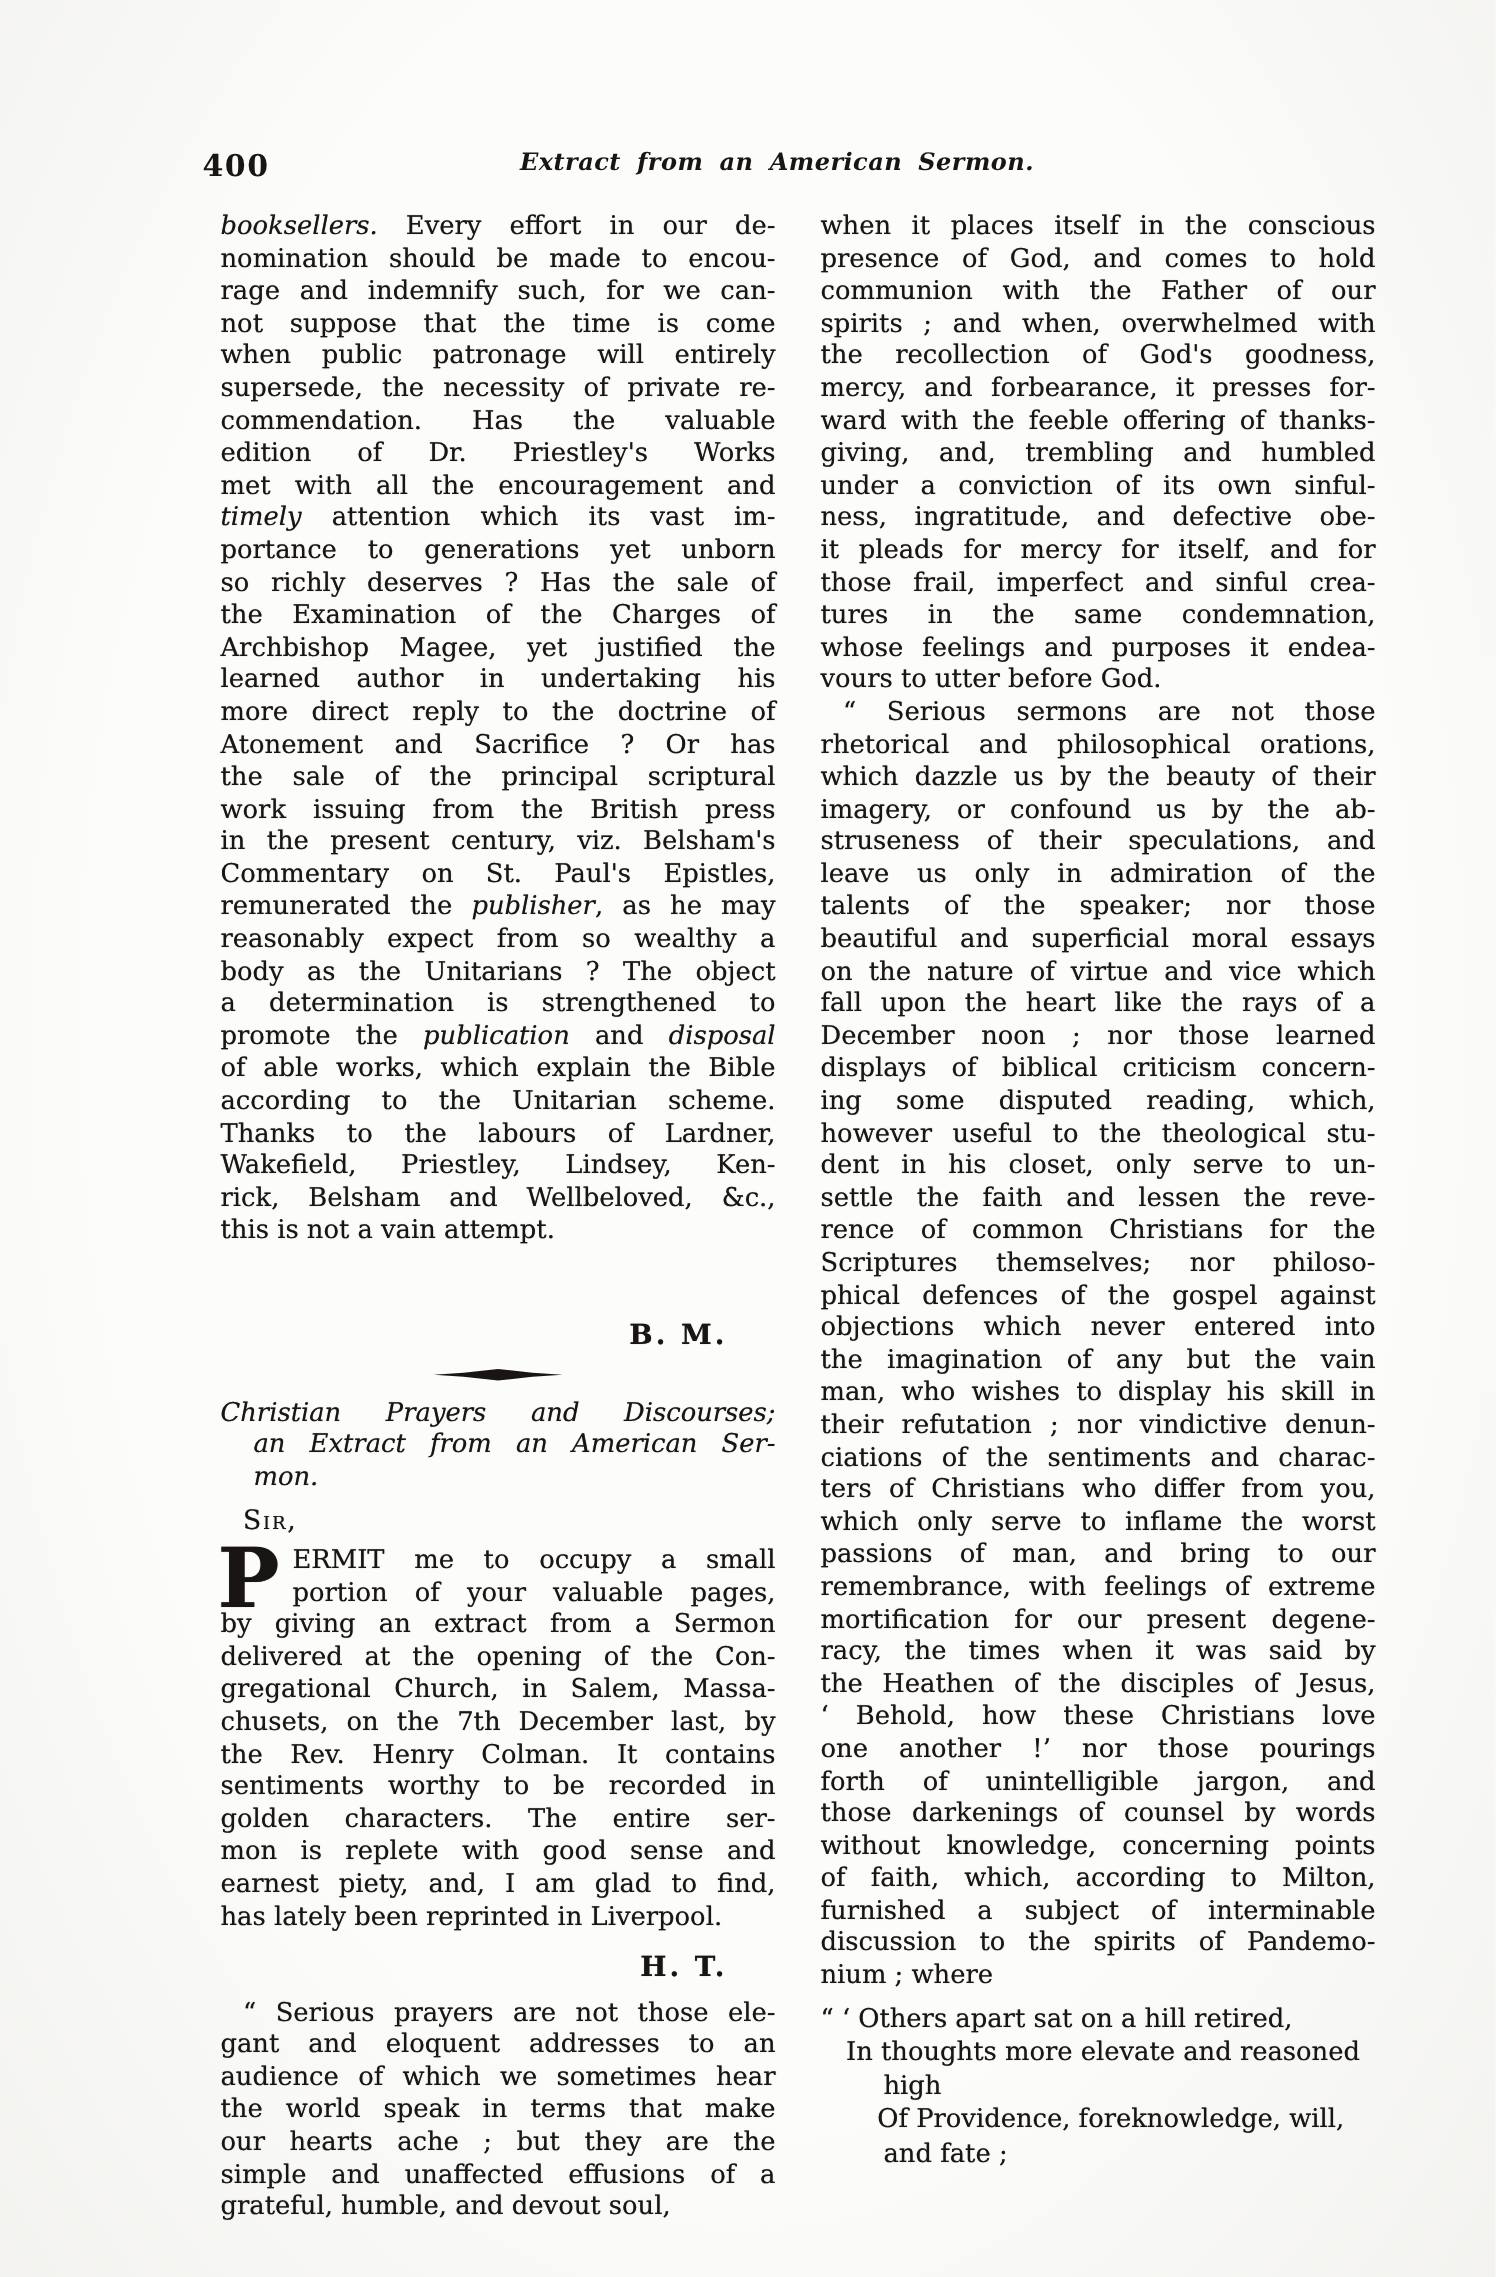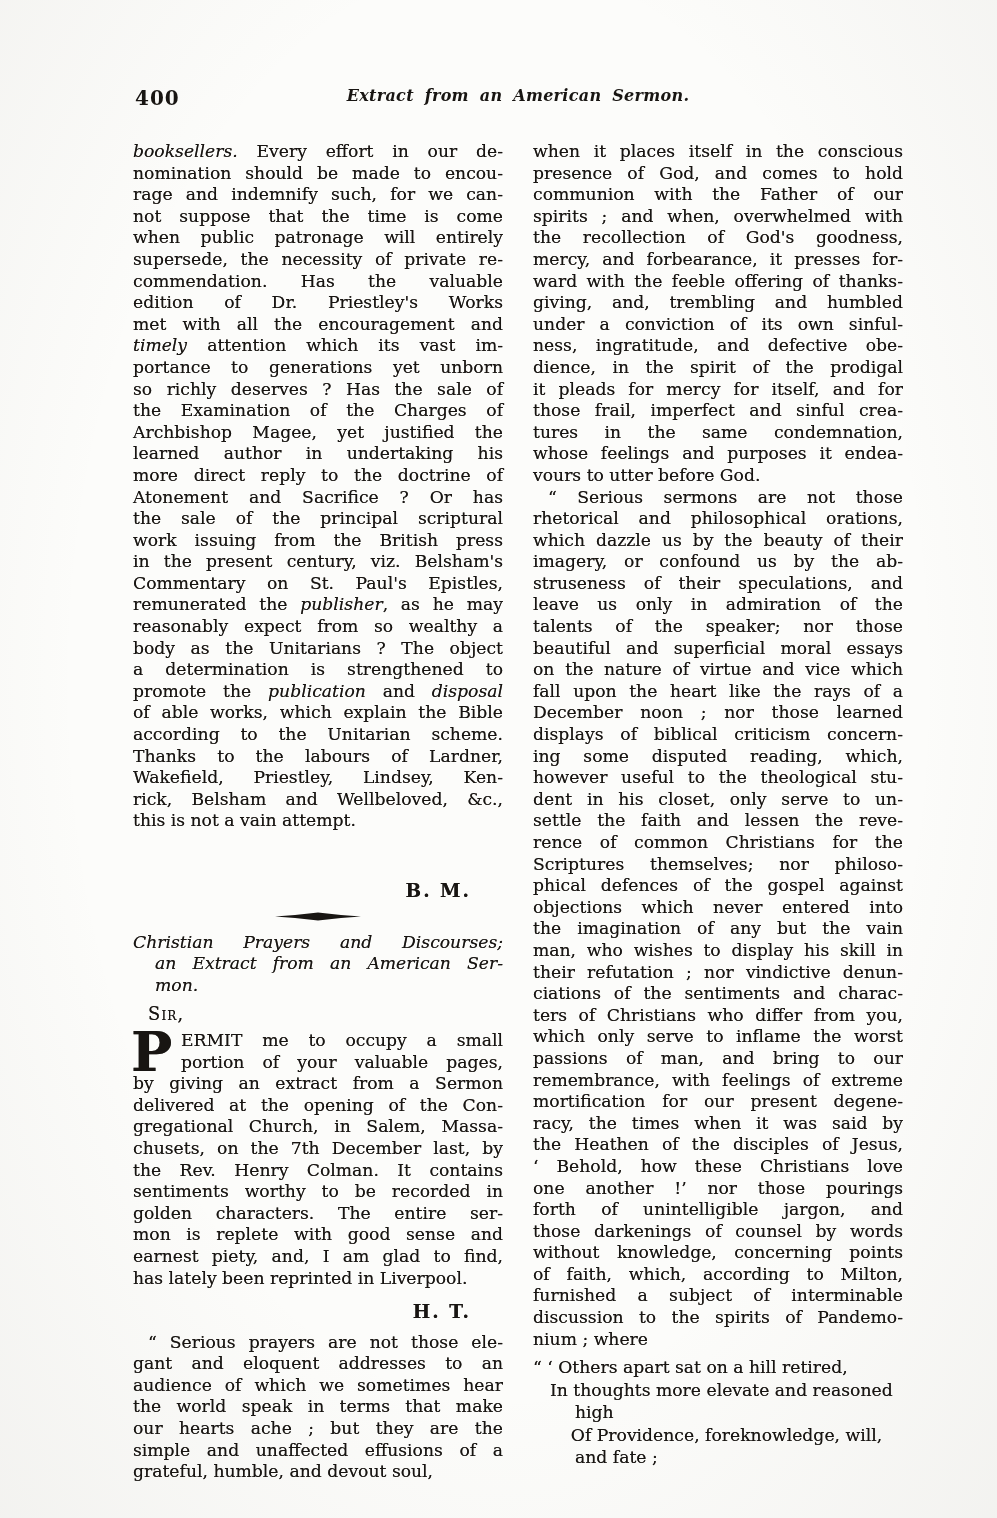--- a/index.html
+++ b/index.html
@@ -11,34 +11,34 @@
     overflow: hidden;
     position: relative;
   }
   .page {
     position: absolute; inset: 0;
     background:
       radial-gradient(ellipse at 50% 45%, rgba(255,255,255,0) 60%, rgba(120,115,105,0.07) 100%),
       #fcfcfa;
   }
   .running-header {
-    position: absolute; top: 86px; left: 133px; width: 770px;
+    position: absolute; top: 98px; left: 133px; width: 770px;
     text-align: center;
   }
   .page-number {
     position: absolute; left: 2px; top: 0;
     font-weight: bold; font-size: 20px; letter-spacing: 1px;
     font-style: normal;
   }
   .running-title {
     font-weight: bold; font-style: italic; font-size: 16px;
     word-spacing: 5px; letter-spacing: 0.3px;
   }
   .columns {
-    position: absolute; top: 141px; left: 133px; width: 770px;
+    position: absolute; top: 141px; left: 147px; width: 770px;
     display: flex; gap: 30px;
   }
   .col { width: 376px; font-size: 17.2px; line-height: 21.6px; 
          text-shadow: 0 0 0.5px rgba(20,16,12,0.65); }
   .line { min-height: 21.6px; }
   .jlines .line { text-align: justify; text-align-last: justify; }
   .jlines .line:last-child { text-align-last: left; }
   .plain .line { text-align: left; text-align-last: auto; }
   .sig { text-align: right; padding-right: 32px; font-size: 18.5px;
          font-weight: bold; letter-spacing: 2px; margin-top: 48px; }
@@ -157,21 +157,20 @@
           <div class="line">when it places itself in the conscious</div>
           <div class="line">presence of God, and comes to hold</div>
           <div class="line">communion with the Father of our</div>
           <div class="line">spirits ; and when, overwhelmed with</div>
           <div class="line">the recollection of God's goodness,</div>
           <div class="line">mercy, and forbearance, it presses for-</div>
           <div class="line">ward with the feeble offering of thanks-</div>
           <div class="line">giving, and, trembling and humbled</div>
           <div class="line">under a conviction of its own sinful-</div>
           <div class="line">ness, ingratitude, and defective obe-</div>
-          <div class="line">dience, in the spirit of the prodigal</div>
           <div class="line">it pleads for mercy for itself, and for</div>
           <div class="line">those frail, imperfect and sinful crea-</div>
           <div class="line">tures in the same condemnation,</div>
           <div class="line">whose feelings and purposes it endea-</div>
           <div class="line">vours to utter before God.</div>
         </div>
 
       <div class="jlines">
           <div class="line" style="padding-left: 15px;">“ Serious sermons are not those</div>
           <div class="line">rhetorical and philosophical orations,</div>

